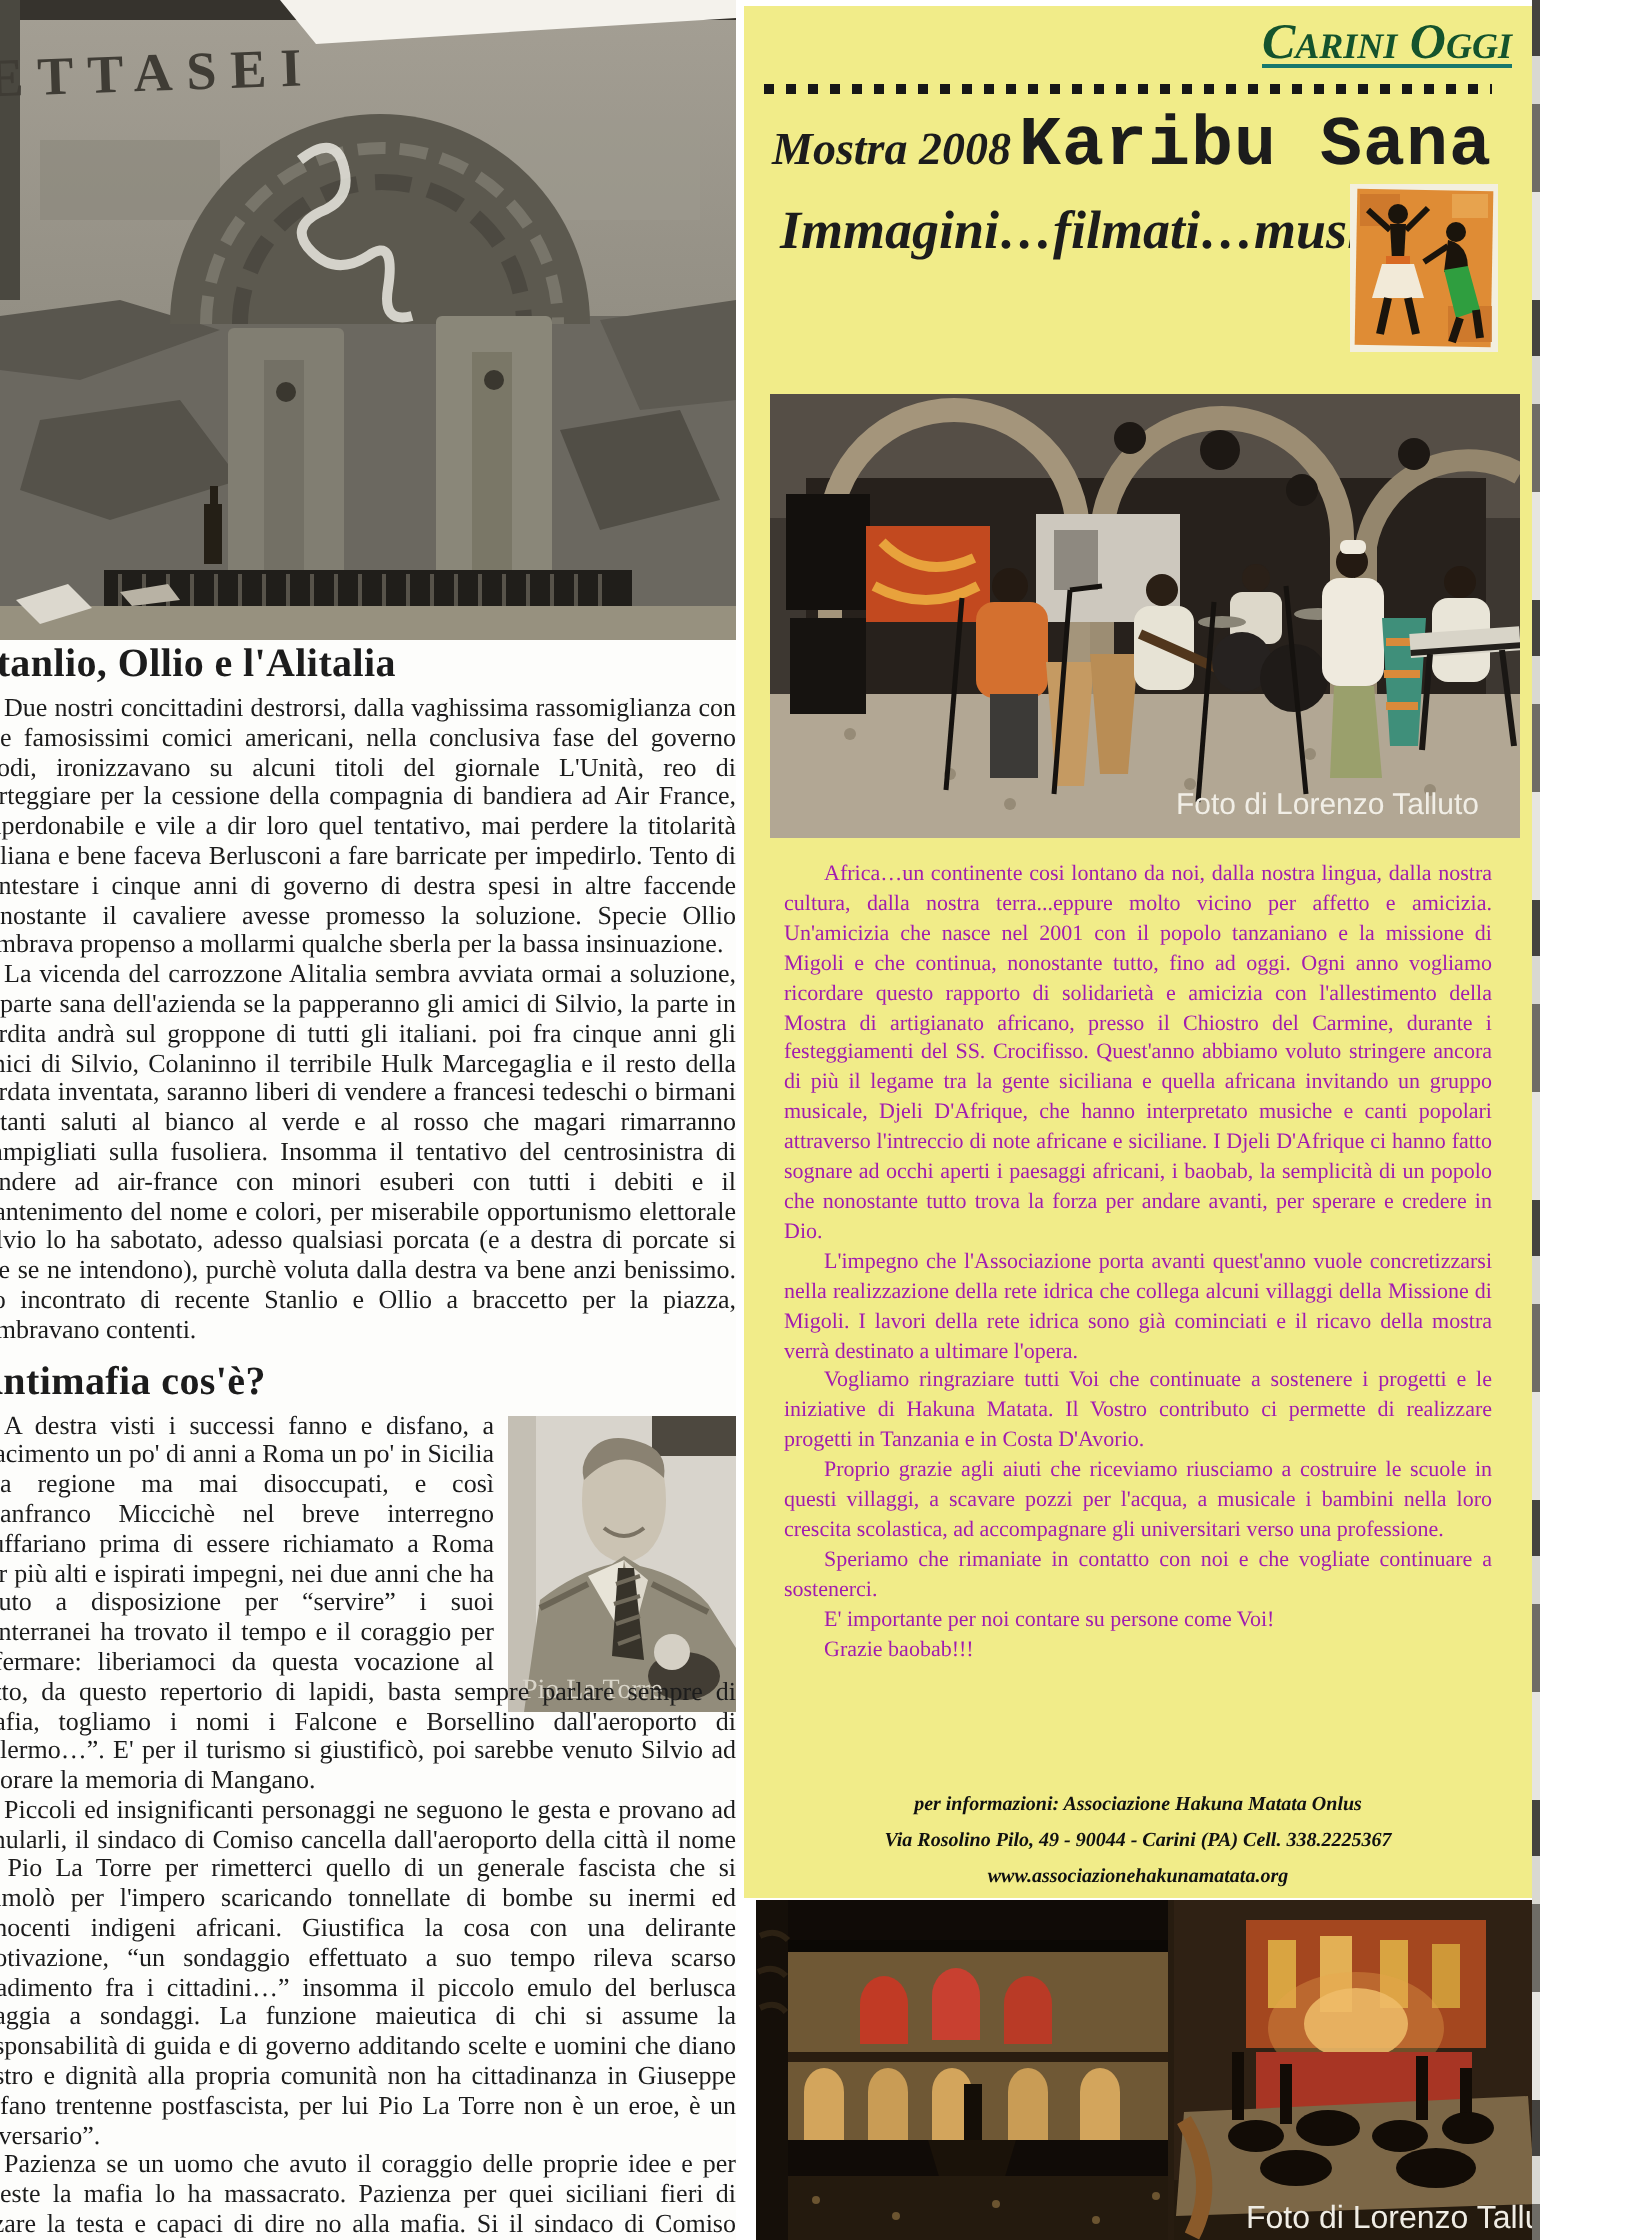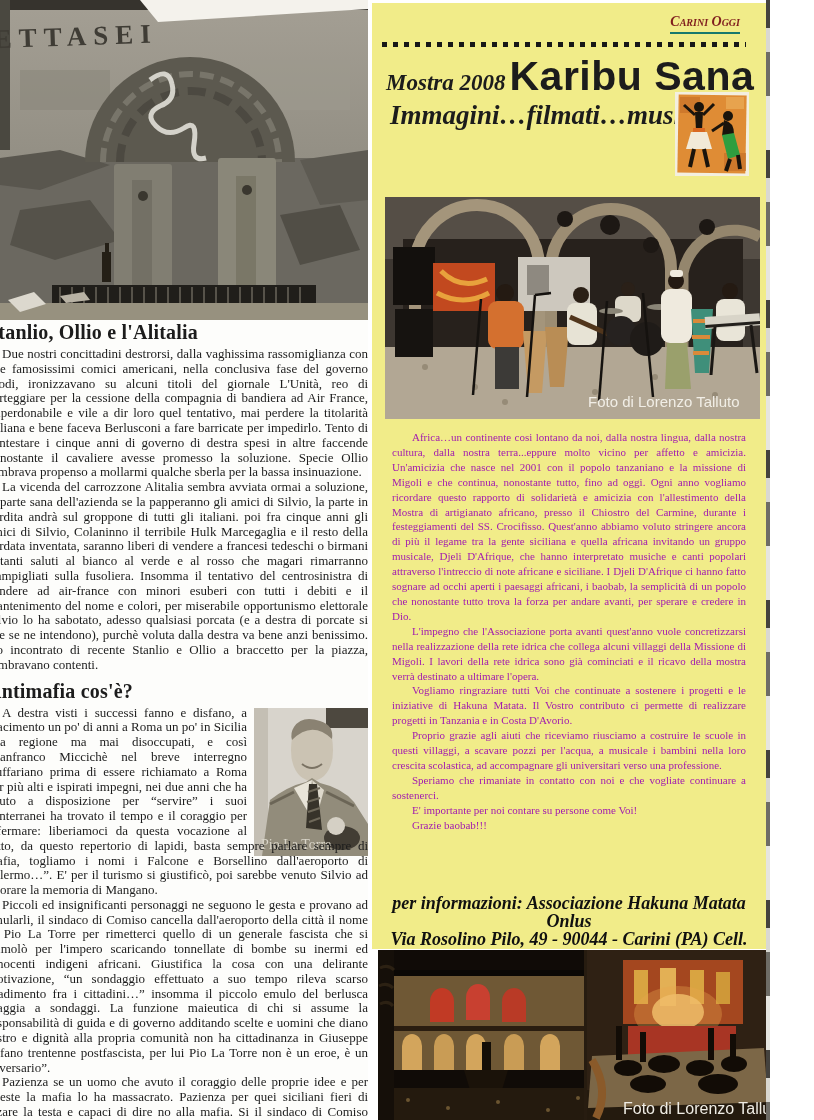--- a/index.html
+++ b/index.html
@@ -7,37 +7,37 @@
        font-family:"Liberation Serif", serif;color:#1c1c1c;}
   
   .left-col{position:absolute;left:0;top:0;width:368px;height:1120px;overflow:hidden;background:#fdfdfb;}
   .left-text{position:absolute;left:-13px;top:321px;width:381px;}
   .headline{font-size:20px;font-weight:bold;margin:0 0 3px 0;letter-spacing:.2px;}
   .headline2{margin-top:7px;}
   .lpar{font-size:13px;line-height:14.8px;text-align:justify;text-indent:15px;margin:0;}
   .pio-wrap{float:right;width:114px;height:120px;margin:2px 0 2px 7px;}
   
   .panel{position:absolute;left:372px;top:3px;width:394px;height:946px;background:#f1ec89;}
-  .masthead{position:absolute;top:9px;right:26px;font-style:italic;font-weight:bold;
-            font-variant:small-caps;font-size:14px;color:#7f1d1d;border-bottom:2px solid #17786d;
+  .masthead{position:absolute;top:9px;right:10px;font-style:italic;font-weight:bold;
+            font-variant:small-caps;font-size:25px;color:#14532d;border-bottom:2px solid #17786d;
             padding-bottom:0;line-height:20px;}
   .dotted{position:absolute;top:39px;left:10px;right:20px;height:5px;
           background:repeating-linear-gradient(90deg,#171717 0 5px,transparent 5px 11px);}
   .title-row{position:absolute;top:50px;left:14px;white-space:nowrap;}
   .title-prefix{font-size:23px;font-style:italic;font-weight:bold;text-align:center;}
-  .title-main{font-size:41px;font-weight:bold;font-family:Liberation Sans, sans-serif;letter-spacing:.5px;}
+  .title-main{font-size:35px;font-weight:bold;font-family:Liberation Mono, monospace;letter-spacing:.5px;}
   .subtitle{position:absolute;top:97px;left:18px;font-size:27px;font-weight:bold;font-style:italic;}
   .curator{position:absolute;top:128px;left:30px;width:290px;text-align:center;
            font-size:17px;font-weight:bold;font-style:italic;line-height:21px;}
   .stamp{position:absolute;top:88px;right:16px;}
   .band{position:absolute;top:194px;left:13px;}
   .rbody{position:absolute;top:427px;left:20px;width:354px;}
   .rpar{font-size:11px;line-height:14.9px;text-align:justify;text-indent:20px;margin:0;color:#a21caf;}
   .contact{position:absolute;top:891px;left:0;width:100%;text-align:center;
-           font-size:18px;font-weight:bold;font-style:italic;line-height:18px;color:#101010;}
+           font-size:10px;font-weight:bold;font-style:italic;line-height:18px;color:#101010;}
   
   .bottom-photo{position:absolute;left:378px;top:950px;}
   .scan-edge{position:absolute;left:766px;top:0;width:4px;height:1120px;
              background:repeating-linear-gradient(180deg,#44423e 0 28px,#d9d8d2 28px 52px,#6e6c66 52px 96px,#e6e5e0 96px 150px);}
   .scan-white{position:absolute;left:770px;top:0;width:44px;height:1120px;background:#ffffff;}
   svg{display:block;}
 </style>
 </head>
 <body>
 

